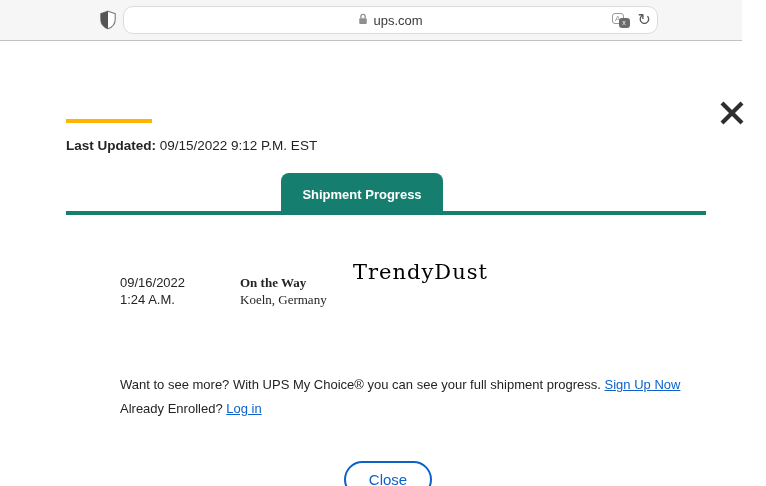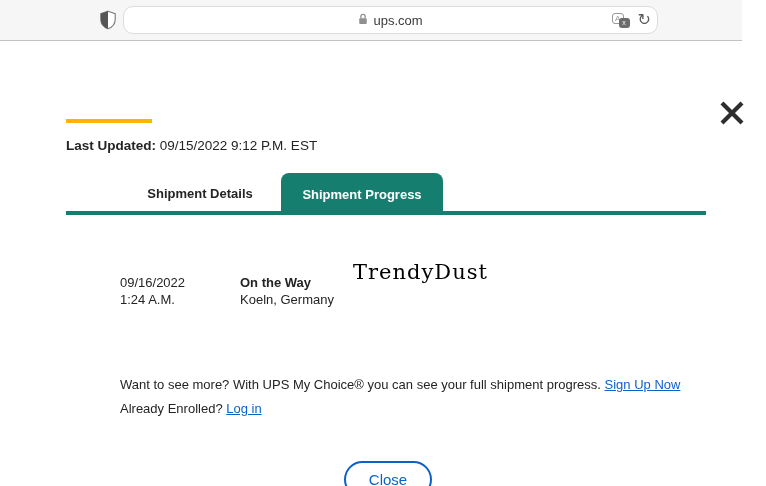--- a/index.html
+++ b/index.html
@@ -51,21 +51,21 @@
                 display:flex; align-items:center; justify-content:center;
                 font-size:13px; font-weight:700; color:#ffffff; cursor:pointer; }
   .tab-rule { position:absolute; left:66px; top:143px; width:640px; height:4px; background:#167e6f; }
 
   .watermark { position:absolute; left:353px; top:192px;
                font-family:"DejaVu Serif","Liberation Serif",serif;
                font-size:21px; color:#000000; letter-spacing:1px; }
 
   .prog-row { position:absolute; left:120px; width:520px; display:flex; }
   .prog-row .col-date { width:120px; font-size:13px; color:#242424; line-height:17px; }
-  .prog-row .col-status { font-size:13px; color:#242424; line-height:17px; }
+  .prog-row .col-status { font-size:13px; color:#242424; line-height:17px;font-family:Liberation Serif, serif; }
   .prog-row .status-title { font-weight:700; }
   .row-1 { top:206px; }
   .row-2 { top:258px; }
 
   .promo { position:absolute; left:120px; top:309px; font-size:13px; color:#242424; }
   .enrolled { position:absolute; left:120px; top:333px; font-size:13px; color:#242424; }
   a.blue-link { color:#0d62c9; text-decoration:underline; cursor:pointer; }
 
   .close-btn { position:absolute; left:344px; top:393px; width:88px; height:37px;
                background:#fff; border:2px solid #0d62c9; border-radius:19px;
@@ -126,21 +126,20 @@
     <span class="close-x">
       <svg viewBox="0 0 32 32" width="32" height="32">
         <path d="M6 6 L26 26 M26 6 L6 26" stroke="#2e2e2e" stroke-width="4.2"></path>
       </svg>
     </span>
 
     <div class="last-updated">
       <b>Last Updated:</b><span> 09/15/2022 9:12 P.M. EST</span>
     </div>
 
-    <div class="tab-inactive">Shipment Details</div>
     <div class="tab-active">Shipment Progress</div>
     <div class="tab-rule"></div>
 
     <div class="watermark">TrendyDust</div>
 
     <div class="prog-row row-1">
       <div class="col-date">
         <div>09/16/2022</div>
         <div>1:24 A.M.</div>
       </div>

